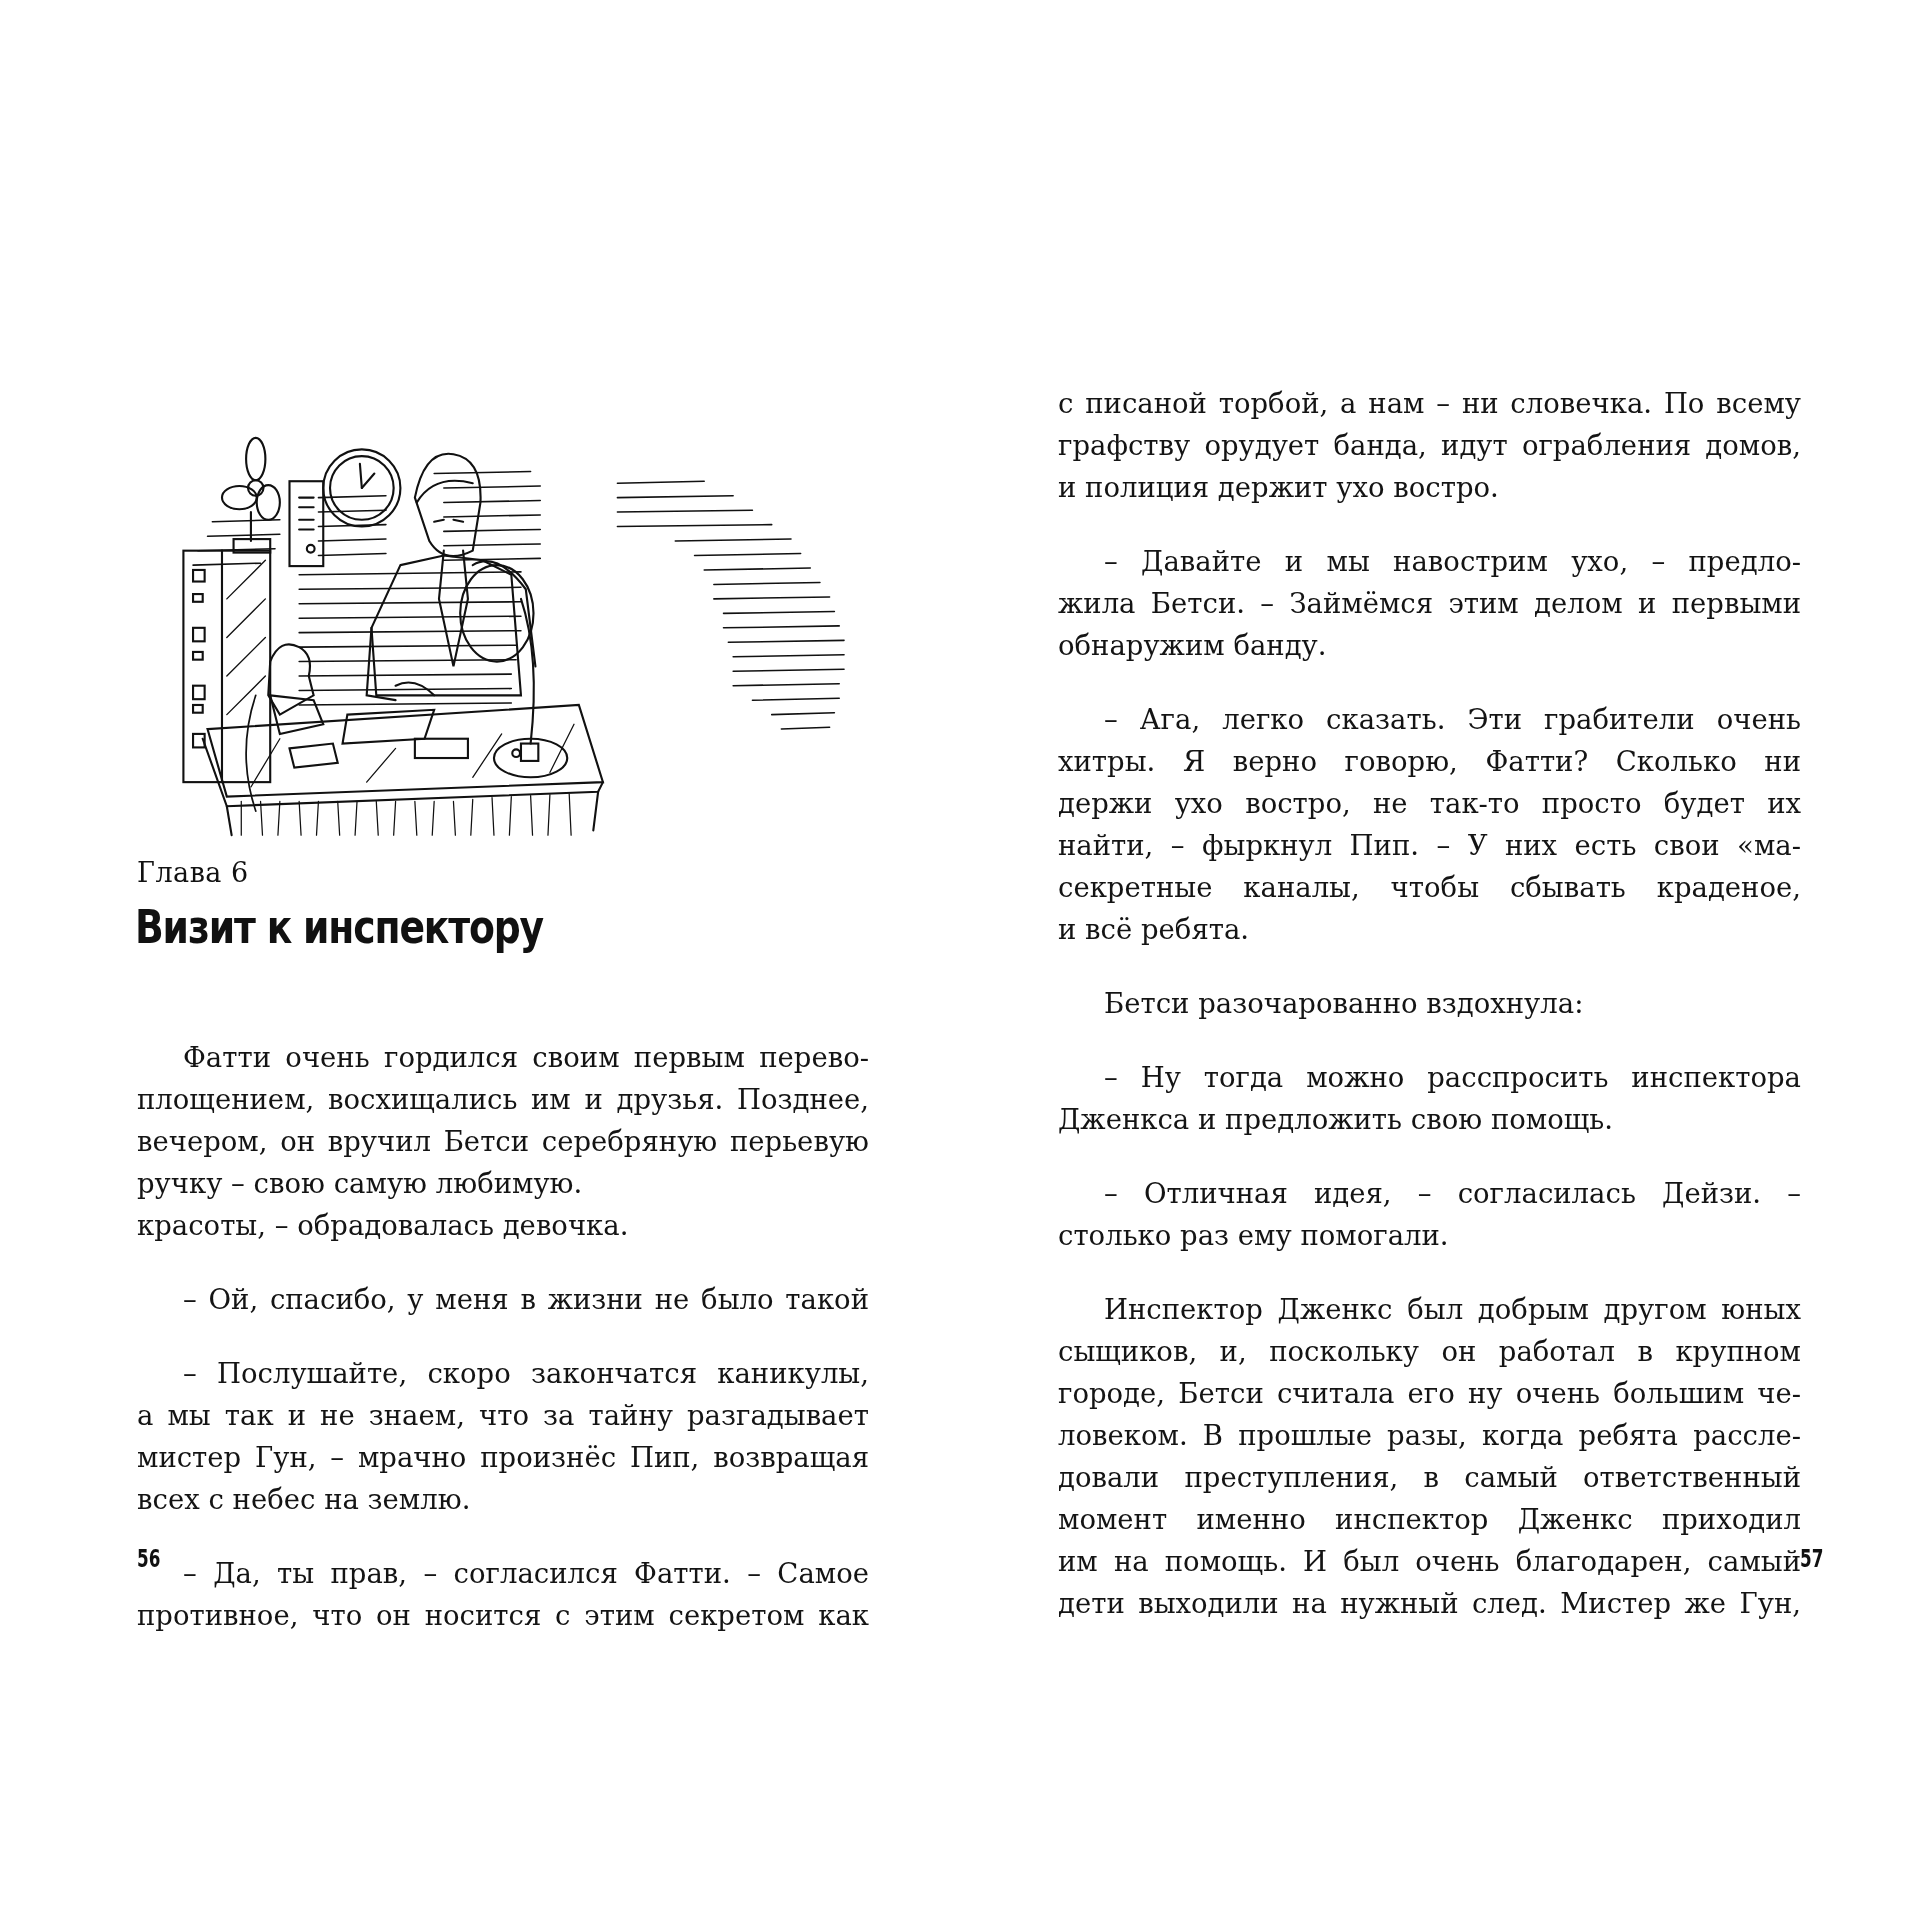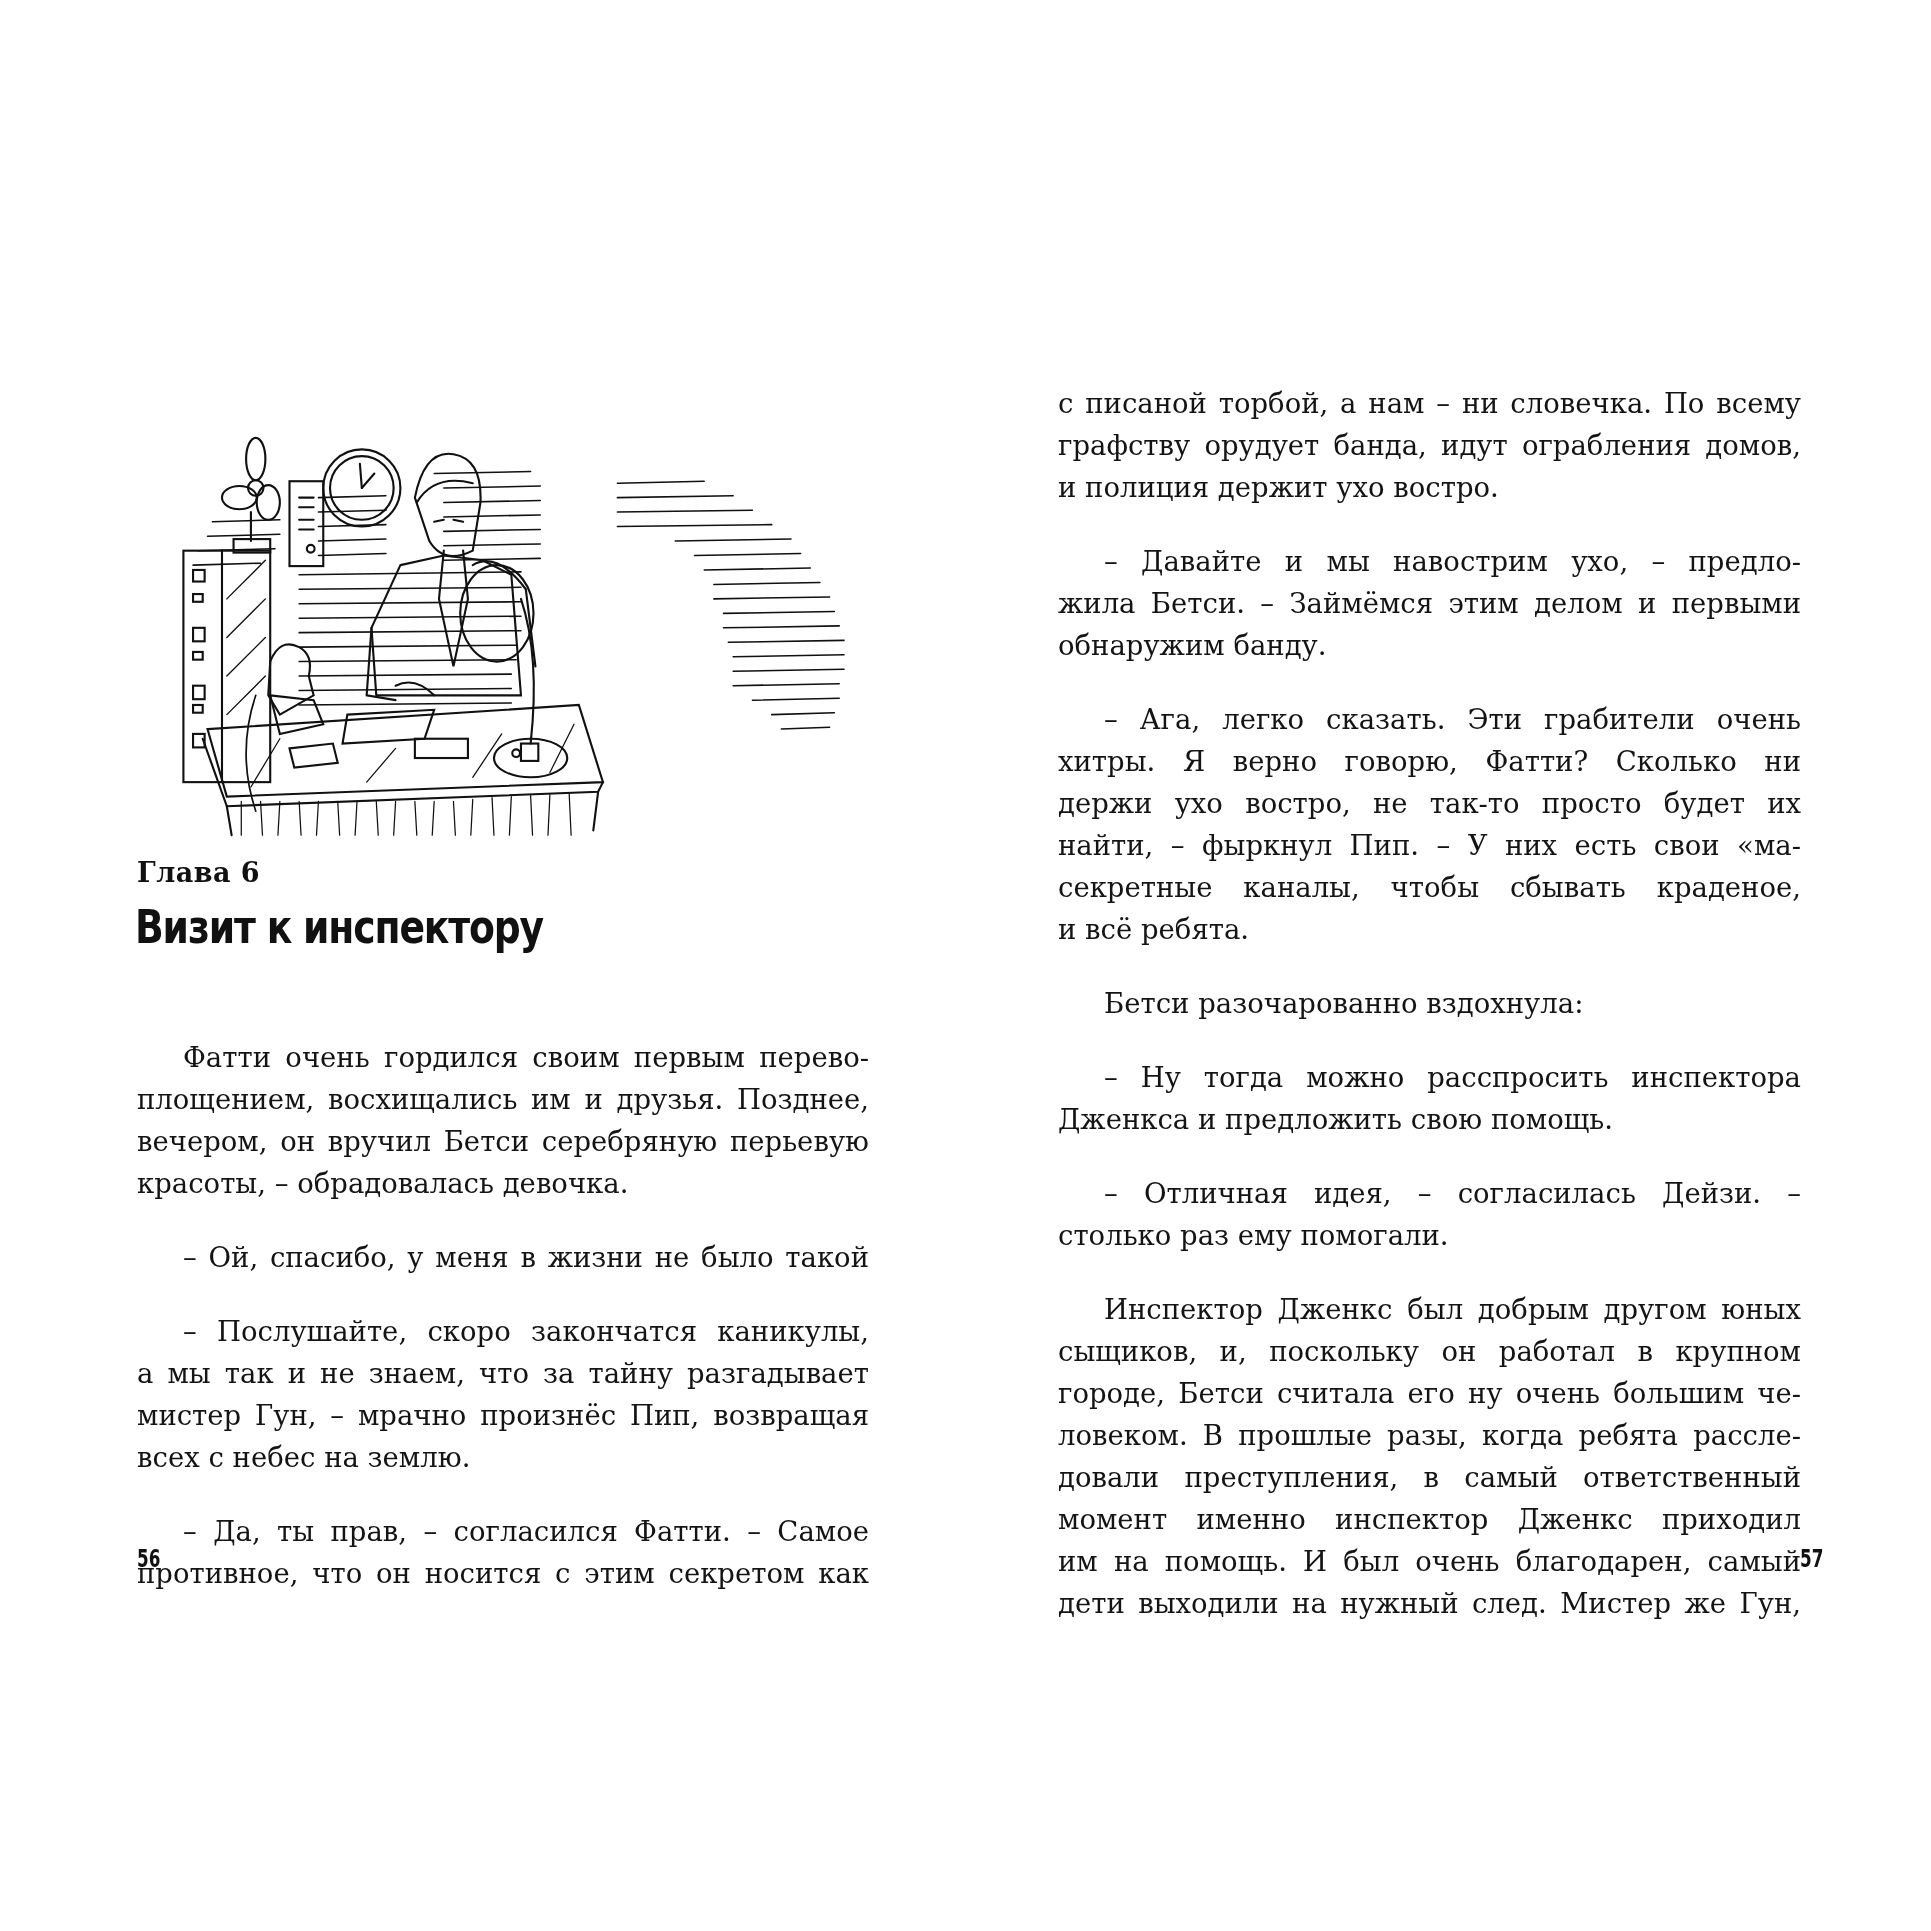--- a/index.html
+++ b/index.html
@@ -2,21 +2,21 @@
 <html><head>
 <meta charset="utf-8">
 <style>
   html, body { margin:0; padding:0; background:#ffffff; }
   body { width:1931px; height:1931px; position:relative; overflow:hidden; color:#111; }
   .page { position:absolute; }
   .text-block { position:absolute; font-family:"DejaVu Serif", "Liberation Serif", serif; font-size:27.5px; line-height:42px; color:#141414; }
   .line { display:block; white-space:nowrap; text-align:justify; text-align-last:justify; height:42px; }
   .line.last { text-align-last:left; }
   .line.indent { padding-left:46px;margin-top:32px; }
-  .chapter-label { position:absolute; left:137px; top:857px; font-family:"DejaVu Serif", serif; font-weight:bold; font-size:27px; letter-spacing:0.5px; }
+  .chapter-label { position:absolute; left:137px; top:857px; font-family:"DejaVu Serif", serif; font-weight:normal; font-size:27px; letter-spacing:0.5px; }
   .chapter-title { position:absolute; left:135px; top:900px; font-family:"DejaVu Sans", sans-serif; font-weight:bold; font-size:46px; letter-spacing:-1.4px; transform:scaleX(0.82); transform-origin:left top; }
   .page-num { position:absolute; top:1545px; font-family:"DejaVu Sans", sans-serif; font-weight:bold; font-size:24px; transform:scaleX(0.7); transform-origin:left top; }
   .illustration { position:absolute; left:154px; top:406px; width:705px; height:434px; }
 </style>
 </head>
 <body>
 
 <div class="page" style="left:0;top:0;width:966px;height:1931px;">
 
   <svg class="illustration" viewBox="0 0 730 450" fill="none" stroke="#111" stroke-width="2.2" stroke-linecap="round">
@@ -172,20 +172,21 @@
     </g>
   </svg>
 
   <div class="chapter-label">Глава 6</div>
   <div class="chapter-title">Визит к инспектору</div>
 
   <div class="text-block" id="left-text" style="left:137px;top:1004px;width:732px;">
       <span class="line indent">Фатти очень гордился своим первым перево-</span>
       <span class="line">площением, восхищались им и друзья. Позднее,</span>
       <span class="line">вечером, он вручил Бетси серебряную перьевую</span>
+      <span class="line last">ручку – свою самую любимую.</span>
       <span class="line last">красоты, – обрадовалась девочка.</span>
       <span class="line indent">– Ой, спасибо, у меня в жизни не было такой</span>
       <span class="line indent">– Послушайте, скоро закончатся каникулы,</span>
       <span class="line">а мы так и не знаем, что за тайну разгадывает</span>
       <span class="line">мистер Гун, – мрачно произнёс Пип, возвращая</span>
       <span class="line last">всех с небес на землю.</span>
       <span class="line indent">– Да, ты прав, – согласился Фатти. – Самое</span>
       <span class="line">противное, что он носится с этим секретом как</span>
     </div>
 

